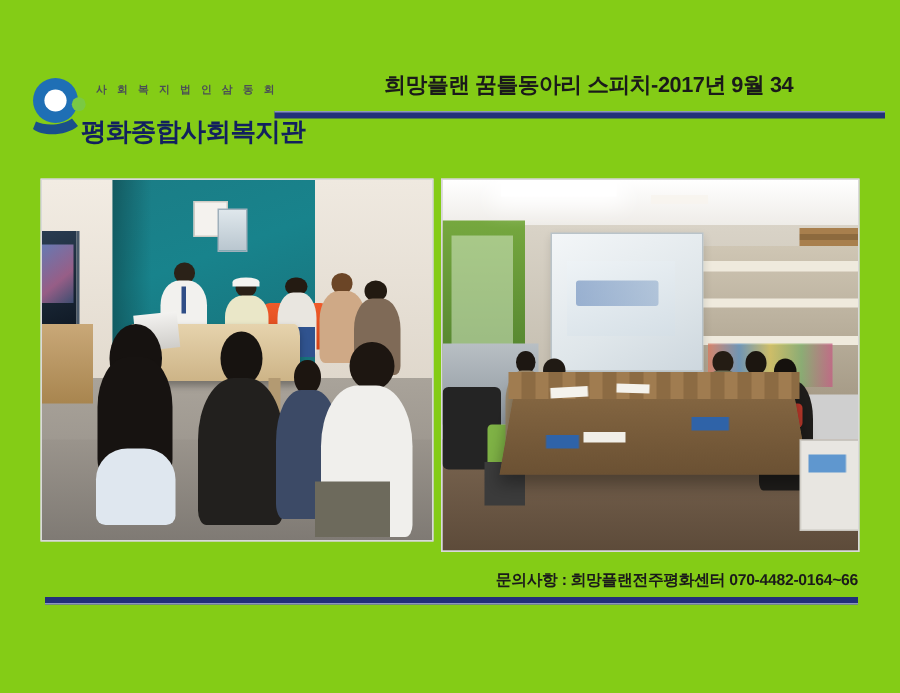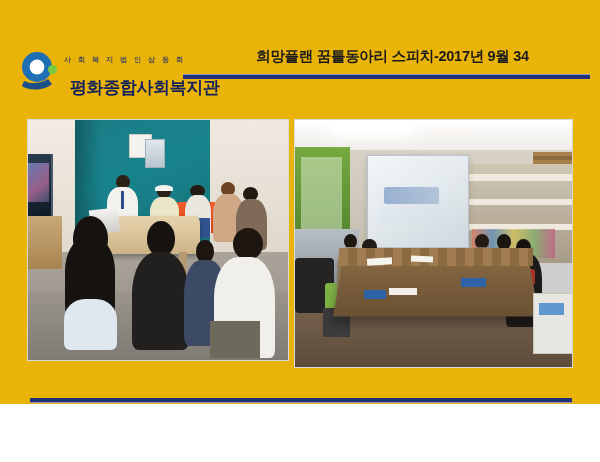--- a/index.html
+++ b/index.html
@@ -13,22 +13,22 @@
     position: relative;
     overflow: hidden;
     font-family: "Liberation Sans", "DejaVu Sans", sans-serif;
     -webkit-font-smoothing: antialiased;
   }
 
   
   #slide {
     position: absolute;
     left: 0; top: 0;
-    width: 600px; height: 404px;
-    background: #eab308;
+    width: 600px; height: 462px;
+    background: #84cc16;
   }
 
   
   #header {
     position: absolute;
     left: 0; top: 0;
     width: 600px; height: 110px;
   }
 
   
@@ -47,21 +47,21 @@
     position: absolute;
     left: 46px; top: 7px;
     font-size: 7.2px;
     letter-spacing: 2.4px;
     color: #4b4f56;
     white-space: nowrap;
     font-weight: bold;
   }
   #logo-main {
     position: absolute;
-    left: 52px; top: 28px;
+    left: 36px; top: 28px;
     font-size: 17px;
     font-weight: bold;
     letter-spacing: -0.4px;
     color: #12205e;
     white-space: nowrap;
   }
 
   
   #title {
     position: absolute;
@@ -397,15 +397,16 @@
       <div class="lyr r-paper1"></div>
       <div class="lyr r-paper2"></div>
       <div class="lyr r-paper3"></div>
       <div class="lyr r-folder1"></div>
       <div class="lyr r-folder2"></div>
       <div class="lyr r-cart"></div>
       <div class="lyr r-cart2"></div>
     </div>
   </div>
 
+  <div id="footer-text">문의사항 : 희망플랜전주평화센터 070-4482-0164~66</div>
   <div id="footer-rule"></div>
 
 </div>
 
 </body></html>

